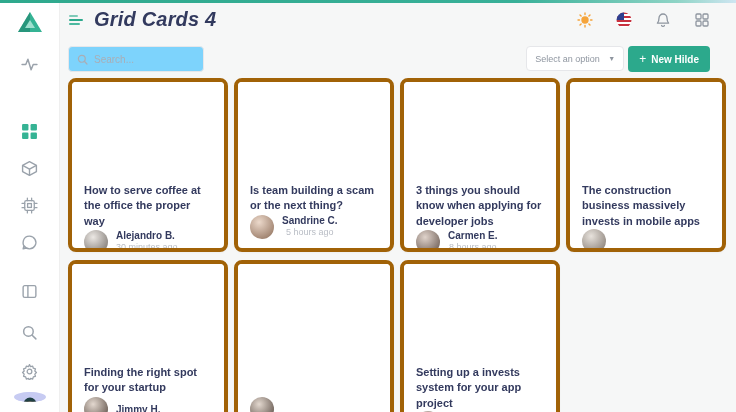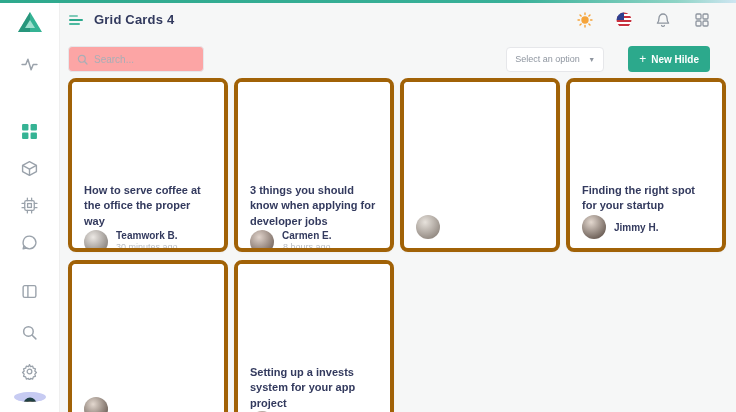--- a/index.html
+++ b/index.html
@@ -43,40 +43,40 @@
   .main { position:absolute; left:60px; top:0; width:676px; height:412px; }
   .header {
     height:36px; display:flex; align-items:center;
     padding:3px 26px 0 9px;
   }
   .hamburger { width:15px; margin-right:10px; cursor:pointer; }
   .hamburger span { display:block; height:2px; border-radius:1px; margin:2px 0; }
   .hamburger .h1 { width:9px;  background:#7fcab8; }
   .hamburger .h2 { width:14px; background:#2ca98c; }
   .hamburger .h3 { width:11px; background:#4cb9a0; }
-  .page-title { font-size:13px; font-weight:700; color:#323a5e; letter-spacing:.2px; }
+  .page-title { font-size:20px; font-weight:700; color:#323a5e; letter-spacing:.2px;font-style:italic; }
   .header-icons { margin-left:auto; display:flex; align-items:center; gap:22px; }
   .hicon { width:17px; height:17px; color:#8f96a0; cursor:pointer; display:flex; align-items:center; justify-content:center; }
   .hicon svg { width:16px; height:16px; }
   
   .toolbar {
     display:flex; align-items:center;
     padding:9px 26px 0 8px; height:37px;
   }
   .search-box {
-    width:136px; height:26px; background:#fca5a5; border:1px solid #e6e7ea; border-radius:4px;
+    width:136px; height:26px; background:#7dd3fc; border:1px solid #e6e7ea; border-radius:4px;
     display:flex; align-items:center; padding:0 8px; gap:6px;
   }
   .search-box svg { width:11px; height:11px; color:#a9aeb6; flex:none; }
   .search-box input {
     border:none; outline:none; width:100%; font-size:10px;
     font-family:"Liberation Sans", sans-serif; color:#555; background:transparent;
   }
   .search-box input::placeholder { color:#a9aeb6; }
-  .toolbar-right { margin-left:auto; display:flex; align-items:center; gap:24px; }
+  .toolbar-right { margin-left:auto; display:flex; align-items:flex-start; gap:4px; }
   .select {
     width:98px; height:25px; background:#fff; border:1px solid #e6e7ea; border-radius:4px;
     display:flex; align-items:center; padding:0 8px; cursor:pointer;
   }
   .select-label { font-size:9px; color:#8f96a0; }
   .select-caret { margin-left:auto; font-size:7px; color:#8f96a0; }
   .btn-newpost {
     height:26px; padding:0 11px; background:#2ca98c; color:#fff; border:none; border-radius:4px;
     font-size:10px; font-weight:700; font-family:"Liberation Sans", sans-serif;
     display:flex; align-items:center; gap:5px; cursor:pointer;
@@ -274,44 +274,60 @@
 
   <div class="card-grid" id="grid">
     <div class="card">
       <div class="card-img"></div>
       <div class="card-body">
         <div class="card-title">How to serve coffee at the office the proper way</div>
       </div>
       <div class="card-author">
         <div class="author-avatar" style="background: radial-gradient(circle at 38% 30%, rgb(236, 232, 228), rgb(107, 101, 96));"></div>
         <div>
-          <div class="author-name">Teamwork B.</div>
+          <div class="author-name">Alejandro B.</div>
           <div class="author-time">30 minutes ago</div>
         </div>
       </div>
     </div>
 
 
+    <div class="card">
+      <div class="card-img"></div>
+      <div class="card-body">
+        <div class="card-title">Is team building a scam or the next thing?</div>
+      </div>
+      <div class="card-author">
+        <div class="author-avatar" style="background: radial-gradient(circle at 38% 30%, rgb(236, 217, 203), rgb(138, 106, 85));"></div>
+        <div>
+          <div class="author-name">Sandrine C.</div>
+          <div class="author-time">5 hours ago</div>
+        </div>
+      </div>
+    </div>
 
     <div class="card">
       <div class="card-img"></div>
       <div class="card-body">
         <div class="card-title">3 things you should know when applying for developer jobs</div>
       </div>
       <div class="card-author">
         <div class="author-avatar" style="background: radial-gradient(circle at 38% 30%, rgb(224, 211, 203), rgb(90, 74, 66));"></div>
         <div>
           <div class="author-name">Carmen E.</div>
           <div class="author-time">8 hours ago</div>
         </div>
       </div>
     </div>
 
     <div class="card">
       <div class="card-img"></div>
+      <div class="card-body">
+        <div class="card-title">The construction business massively invests in mobile apps</div>
+      </div>
       <div class="card-author">
         <div class="author-avatar" style="background: radial-gradient(circle at 38% 30%, rgb(231, 226, 220), rgb(122, 112, 104));"></div>
 
       </div>
     </div>
 
     <div class="card">
       <div class="card-img"></div>
       <div class="card-body">
         <div class="card-title">Finding the right spot for your startup</div>

